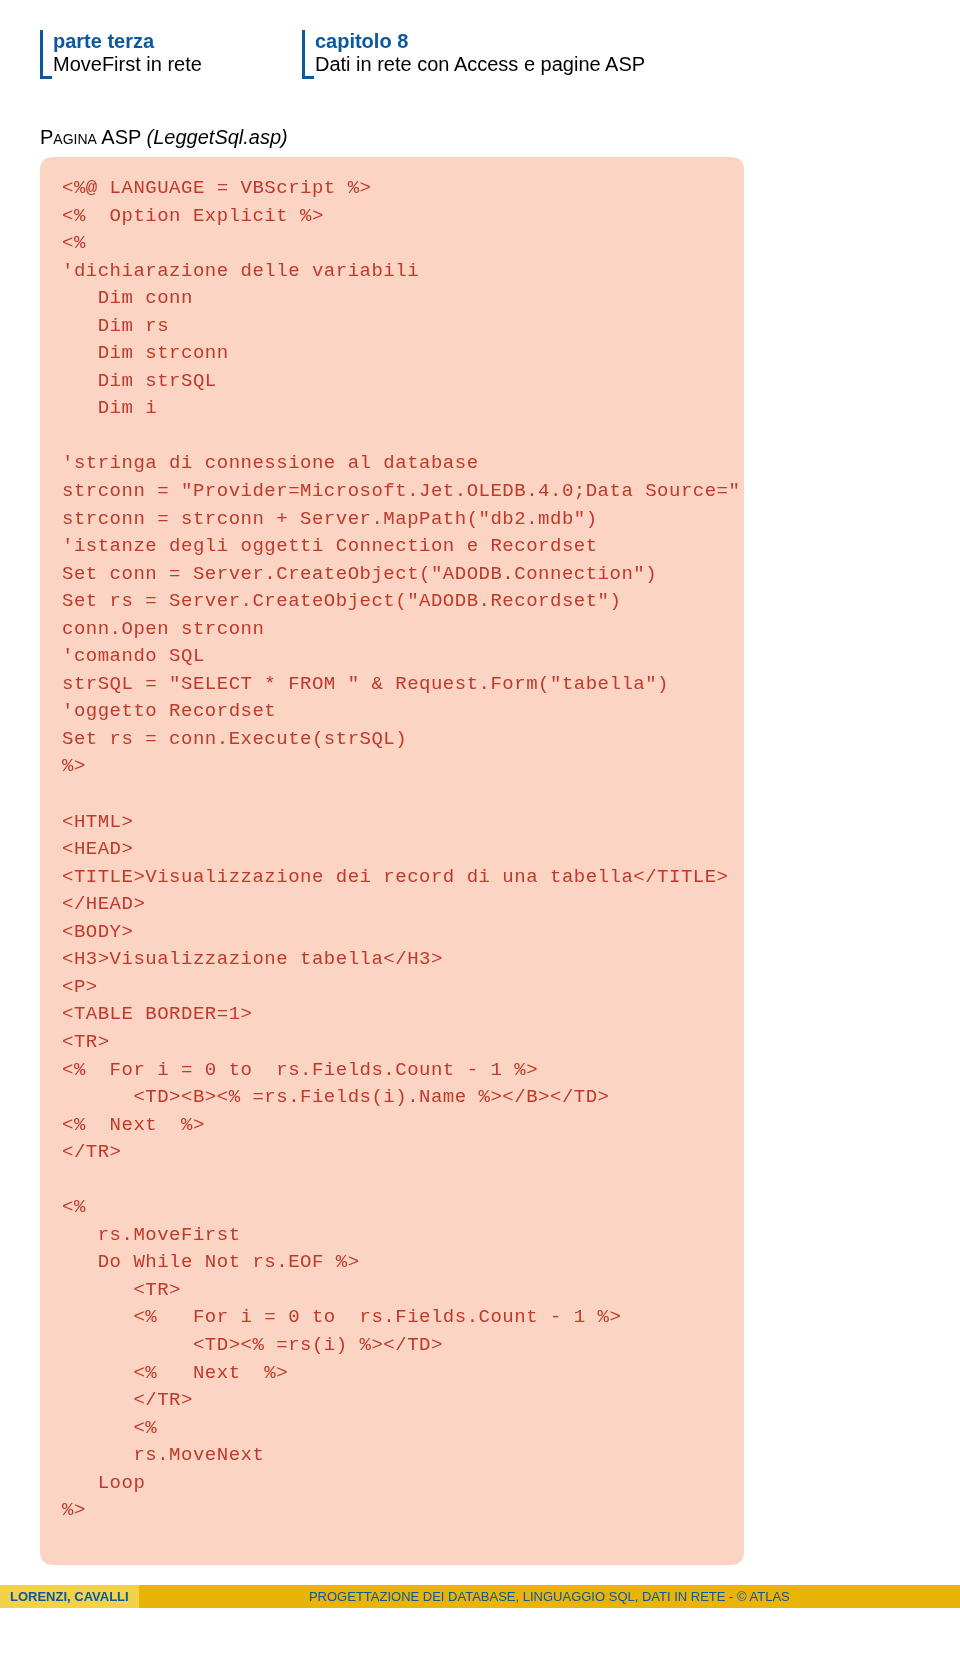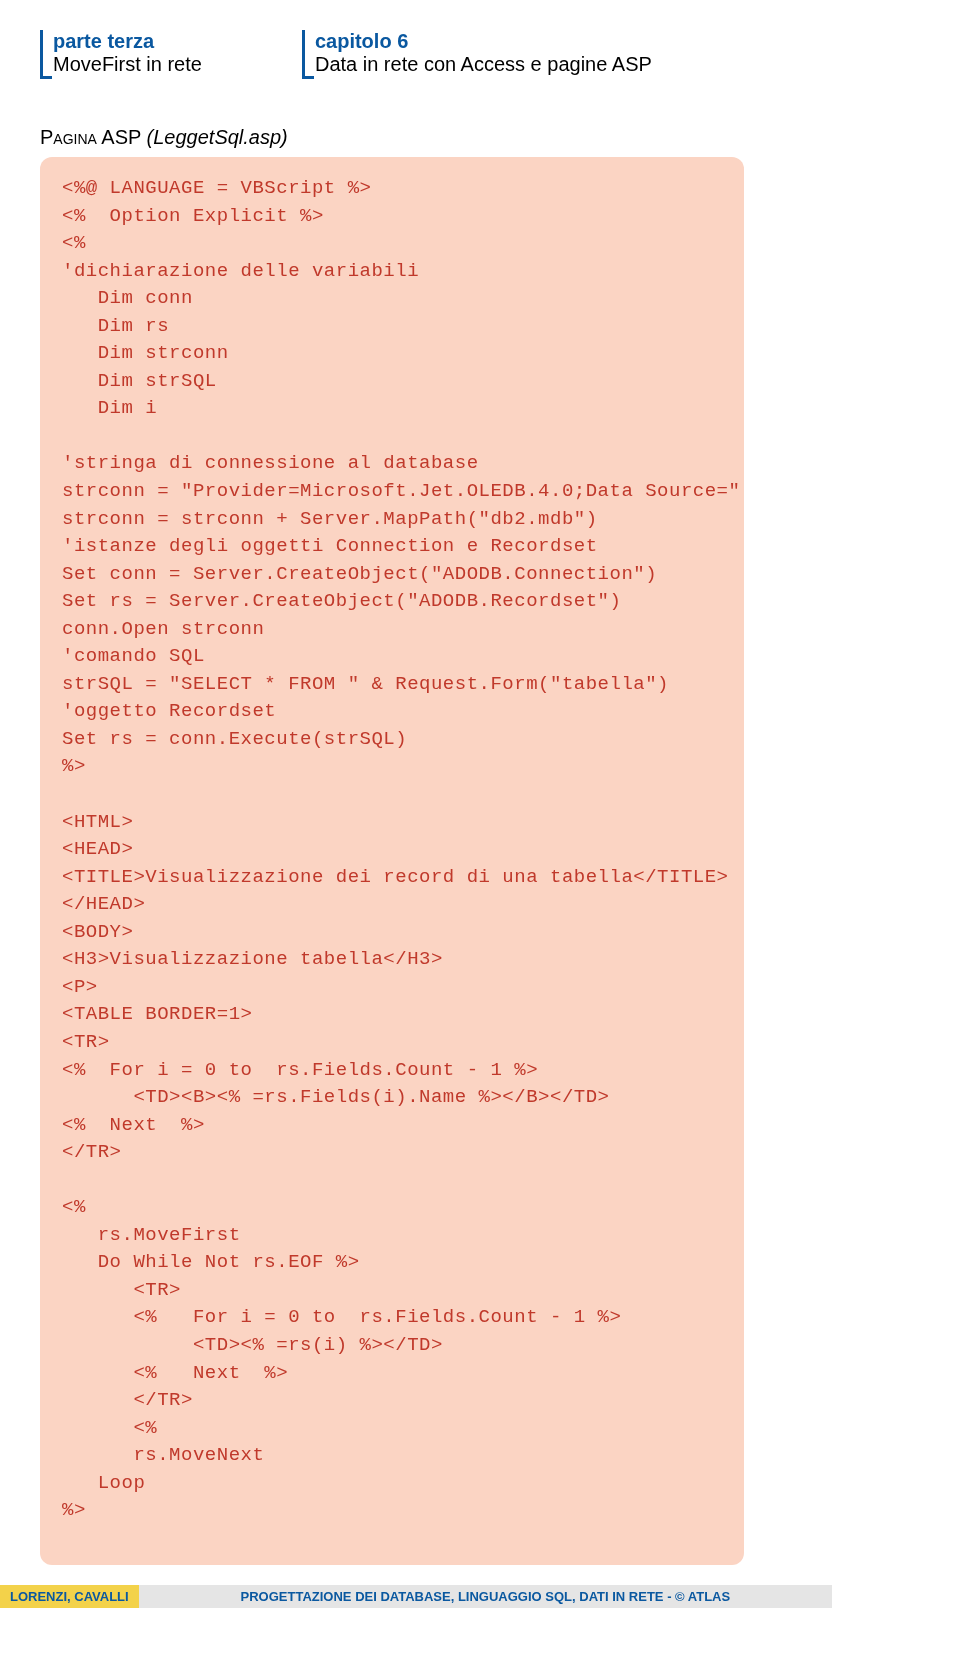--- a/index.html
+++ b/index.html
@@ -61,54 +61,54 @@
     padding: 18px 22px 40px 22px;
     border-radius: 12px;
     font-family: "Courier New", Courier, monospace;
     color: #c0392b;
     font-size: 19px;
     line-height: 1.45;
     white-space: pre;
     letter-spacing: 0.5px;
   }
   .footer {
-    width: 832px;
+    width: 960px;
     display: flex;
     margin-top: 20px;
   }
   .footer .f1 {
     background: #f3d24a;
     color: #0a58a0;
     font-weight: bold;
     padding: 4px 10px;
     font-size: 13px;
   }
   .footer .f2 {
-    background: #e5e5e5;
+    background: #eab308;
     color: #0a58a0;
-    font-weight: bold;
+    font-weight: normal;
     padding: 4px 10px;
     font-size: 13px;
     flex: 1;
     text-align: center;
   }
 </style>
 </head>
 <body>
 
 <div class="page">
 
   <div class="header">
     <div class="hcol">
       <div class="t1">parte terza</div>
       <div class="t2">MoveFirst in rete</div>
     </div>
     <div class="hcol">
-      <div class="t1">capitolo 6</div>
-      <div class="t2">Data in rete con Access e pagine ASP</div>
+      <div class="t1">capitolo 8</div>
+      <div class="t2">Dati in rete con Access e pagine ASP</div>
     </div>
   </div>
 
   <div class="section-title">
     <span class="sc">Pagina</span><span> ASP </span><span class="it">(LeggetSql.asp)</span>
   </div>
 
   <div class="codebox">&lt;%@ LANGUAGE = VBScript %&gt;
 &lt;%  Option Explicit %&gt;
 &lt;%

